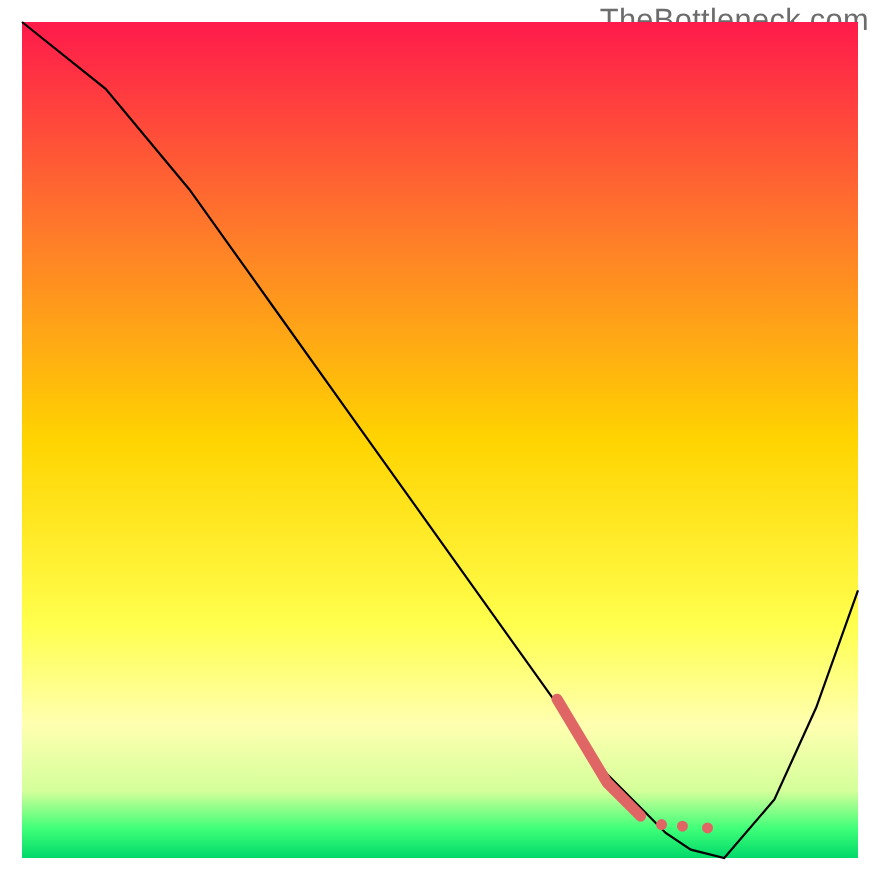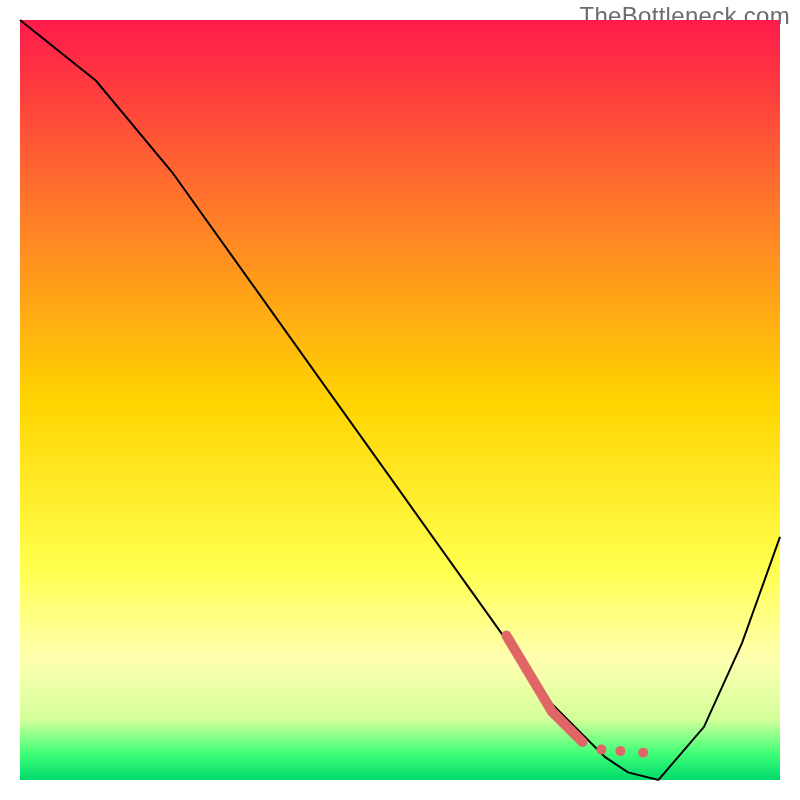--- a/index.html
+++ b/index.html
@@ -13,21 +13,21 @@
   .wrap {
     position: relative;
     width: 800px;
     height: 800px;
   }
   .watermark {
     position: absolute;
     top: 2px;
     right: 10px;
     font-family: Arial, Helvetica, sans-serif;
-    font-size: 24px;
+    font-size: 28px;
     color: #6c6c6c;
     letter-spacing: 0.3px;
   }
   svg.plot {
     position: absolute;
     left: 0;
     top: 0;
     width: 800px;
     height: 800px;
   }

